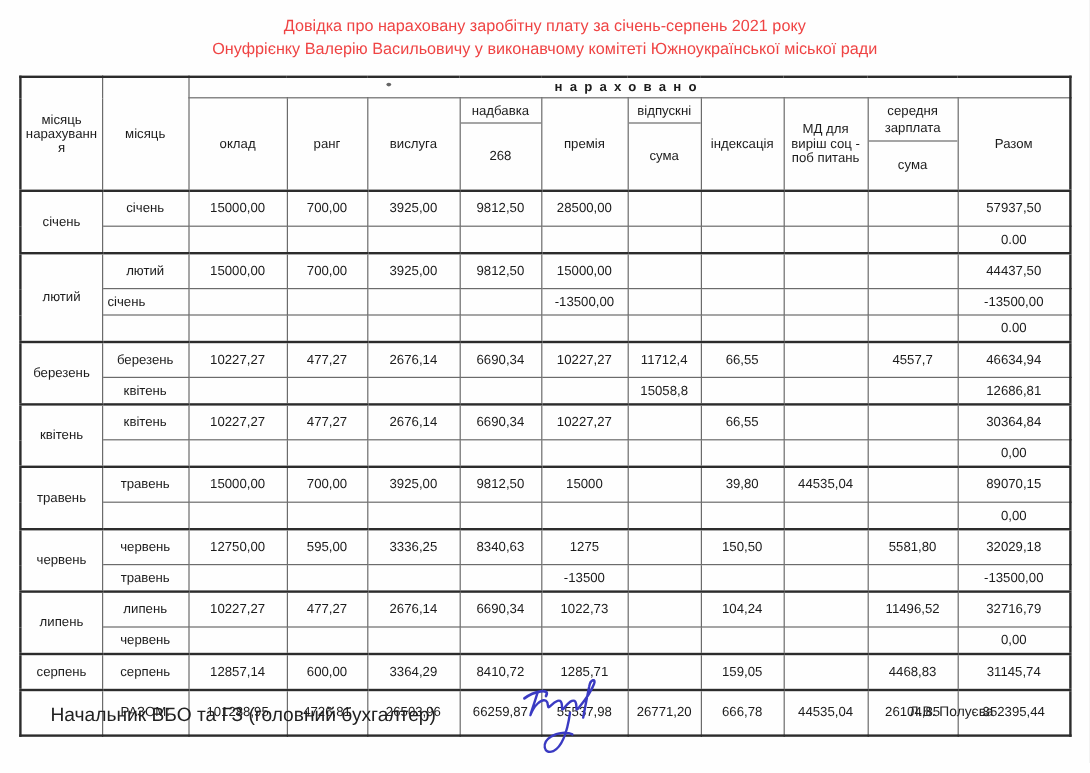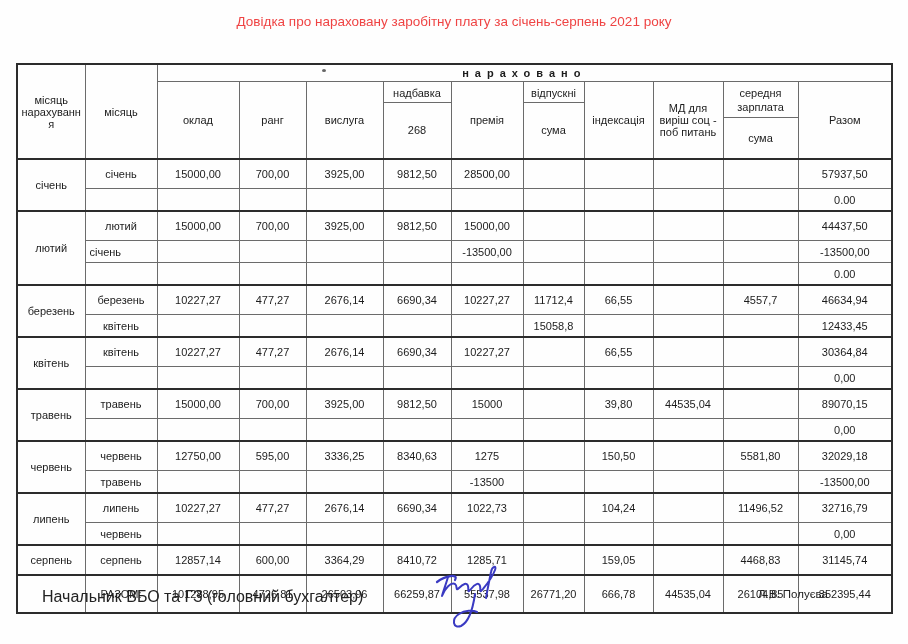--- a/index.html
+++ b/index.html
@@ -53,20 +53,21 @@
   .signature{position:absolute;left:415px;top:560px;}
   .scan-speck{position:absolute;left:322px;top:69px;width:4px;height:3px;background:#4a4a4a;border-radius:50%;opacity:.85;}
 </style>
 </head>
 <body>
 
 <div class="page">
 
   <div class="titles">
     <div class="title-line">Довідка про нараховану заробітну плату за січень-серпень 2021 року</div>
+    <div class="title-line">Онуфрієнку Валерію Васильовичу у виконавчому комітеті Южноукраїнської міської ради</div>
   </div>
 
   <div class="scan-speck"></div>
 
   <table class="doc-table">
     <colgroup>
       <col style="width:68px">
         <col style="width:72px">
         <col style="width:82px">
         <col style="width:67px">
@@ -199,21 +200,21 @@
           <td class="month-cell">квітень</td>
           <td class="value-cell"></td>
           <td class="value-cell"></td>
           <td class="value-cell"></td>
           <td class="value-cell"></td>
           <td class="value-cell"></td>
           <td class="value-cell">15058,8</td>
           <td class="value-cell"></td>
           <td class="value-cell"></td>
           <td class="value-cell"></td>
-          <td class="value-cell">12433,45</td>
+          <td class="value-cell">12686,81</td>
         </tr>
         <tr class="group-start row-tall">
           <td class="group-cell" rowspan="2">квітень</td>
           <td class="month-cell">квітень</td>
           <td class="value-cell">10227,27</td>
           <td class="value-cell">477,27</td>
           <td class="value-cell">2676,14</td>
           <td class="value-cell">6690,34</td>
           <td class="value-cell">10227,27</td>
           <td class="value-cell"></td>

